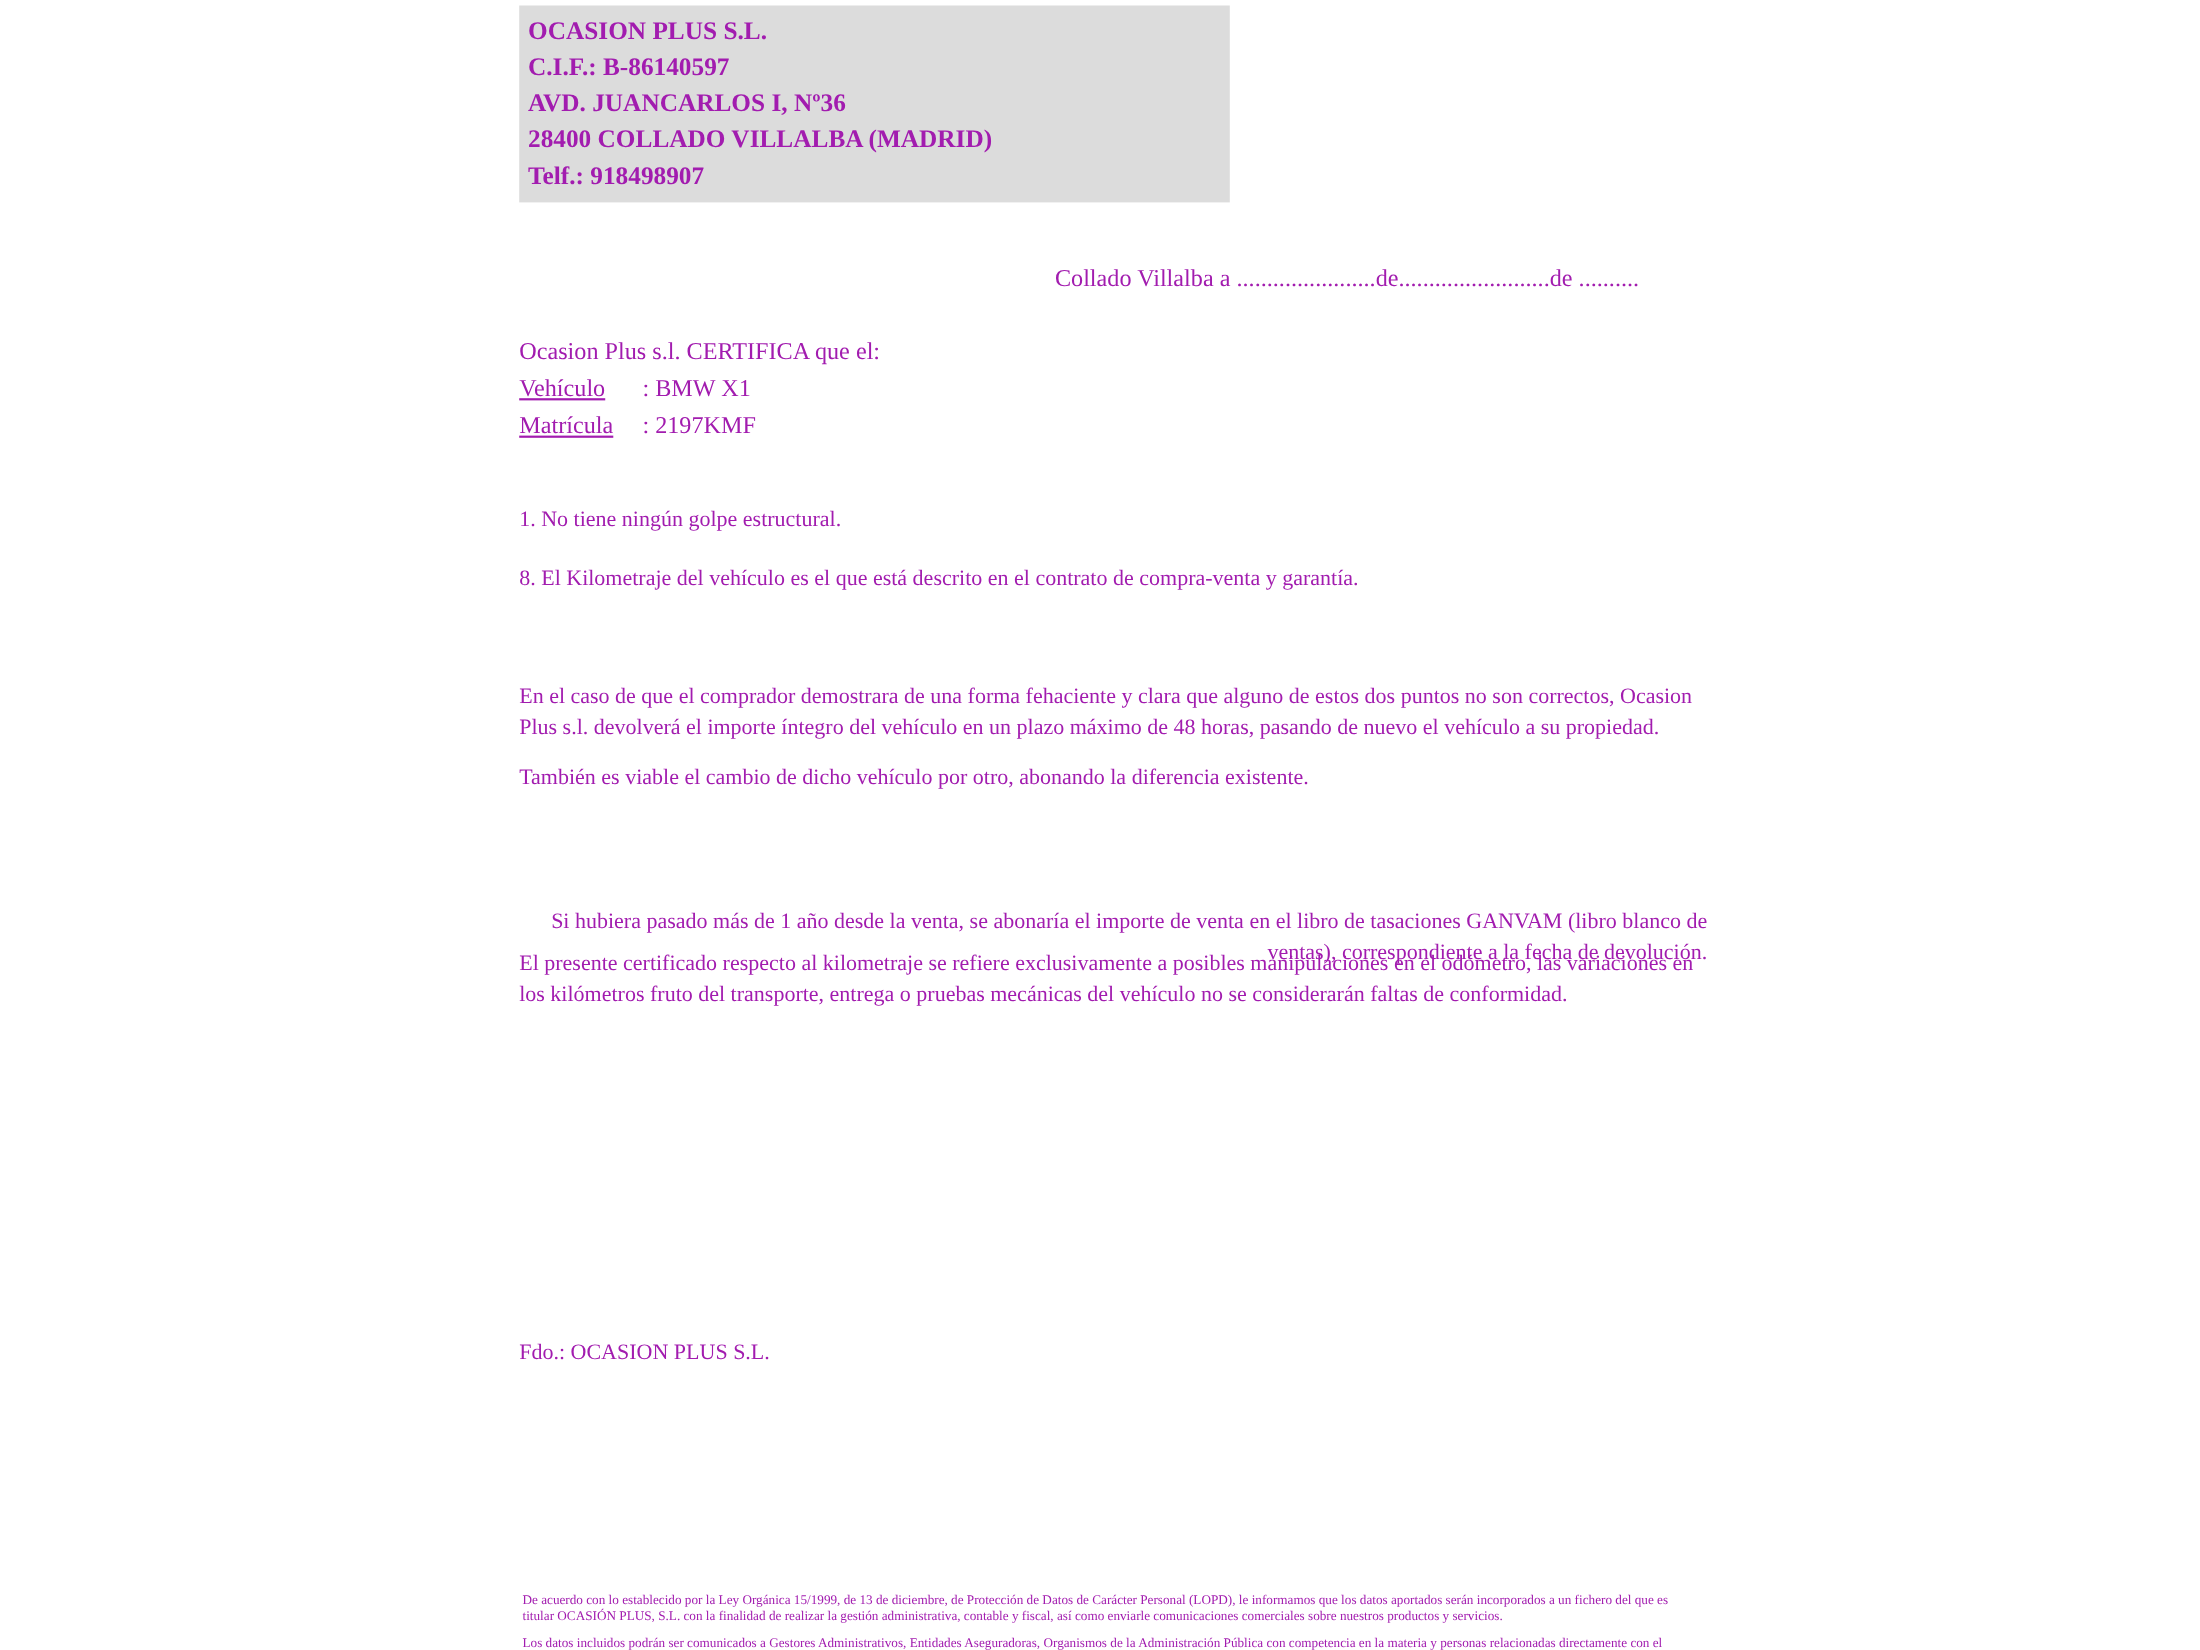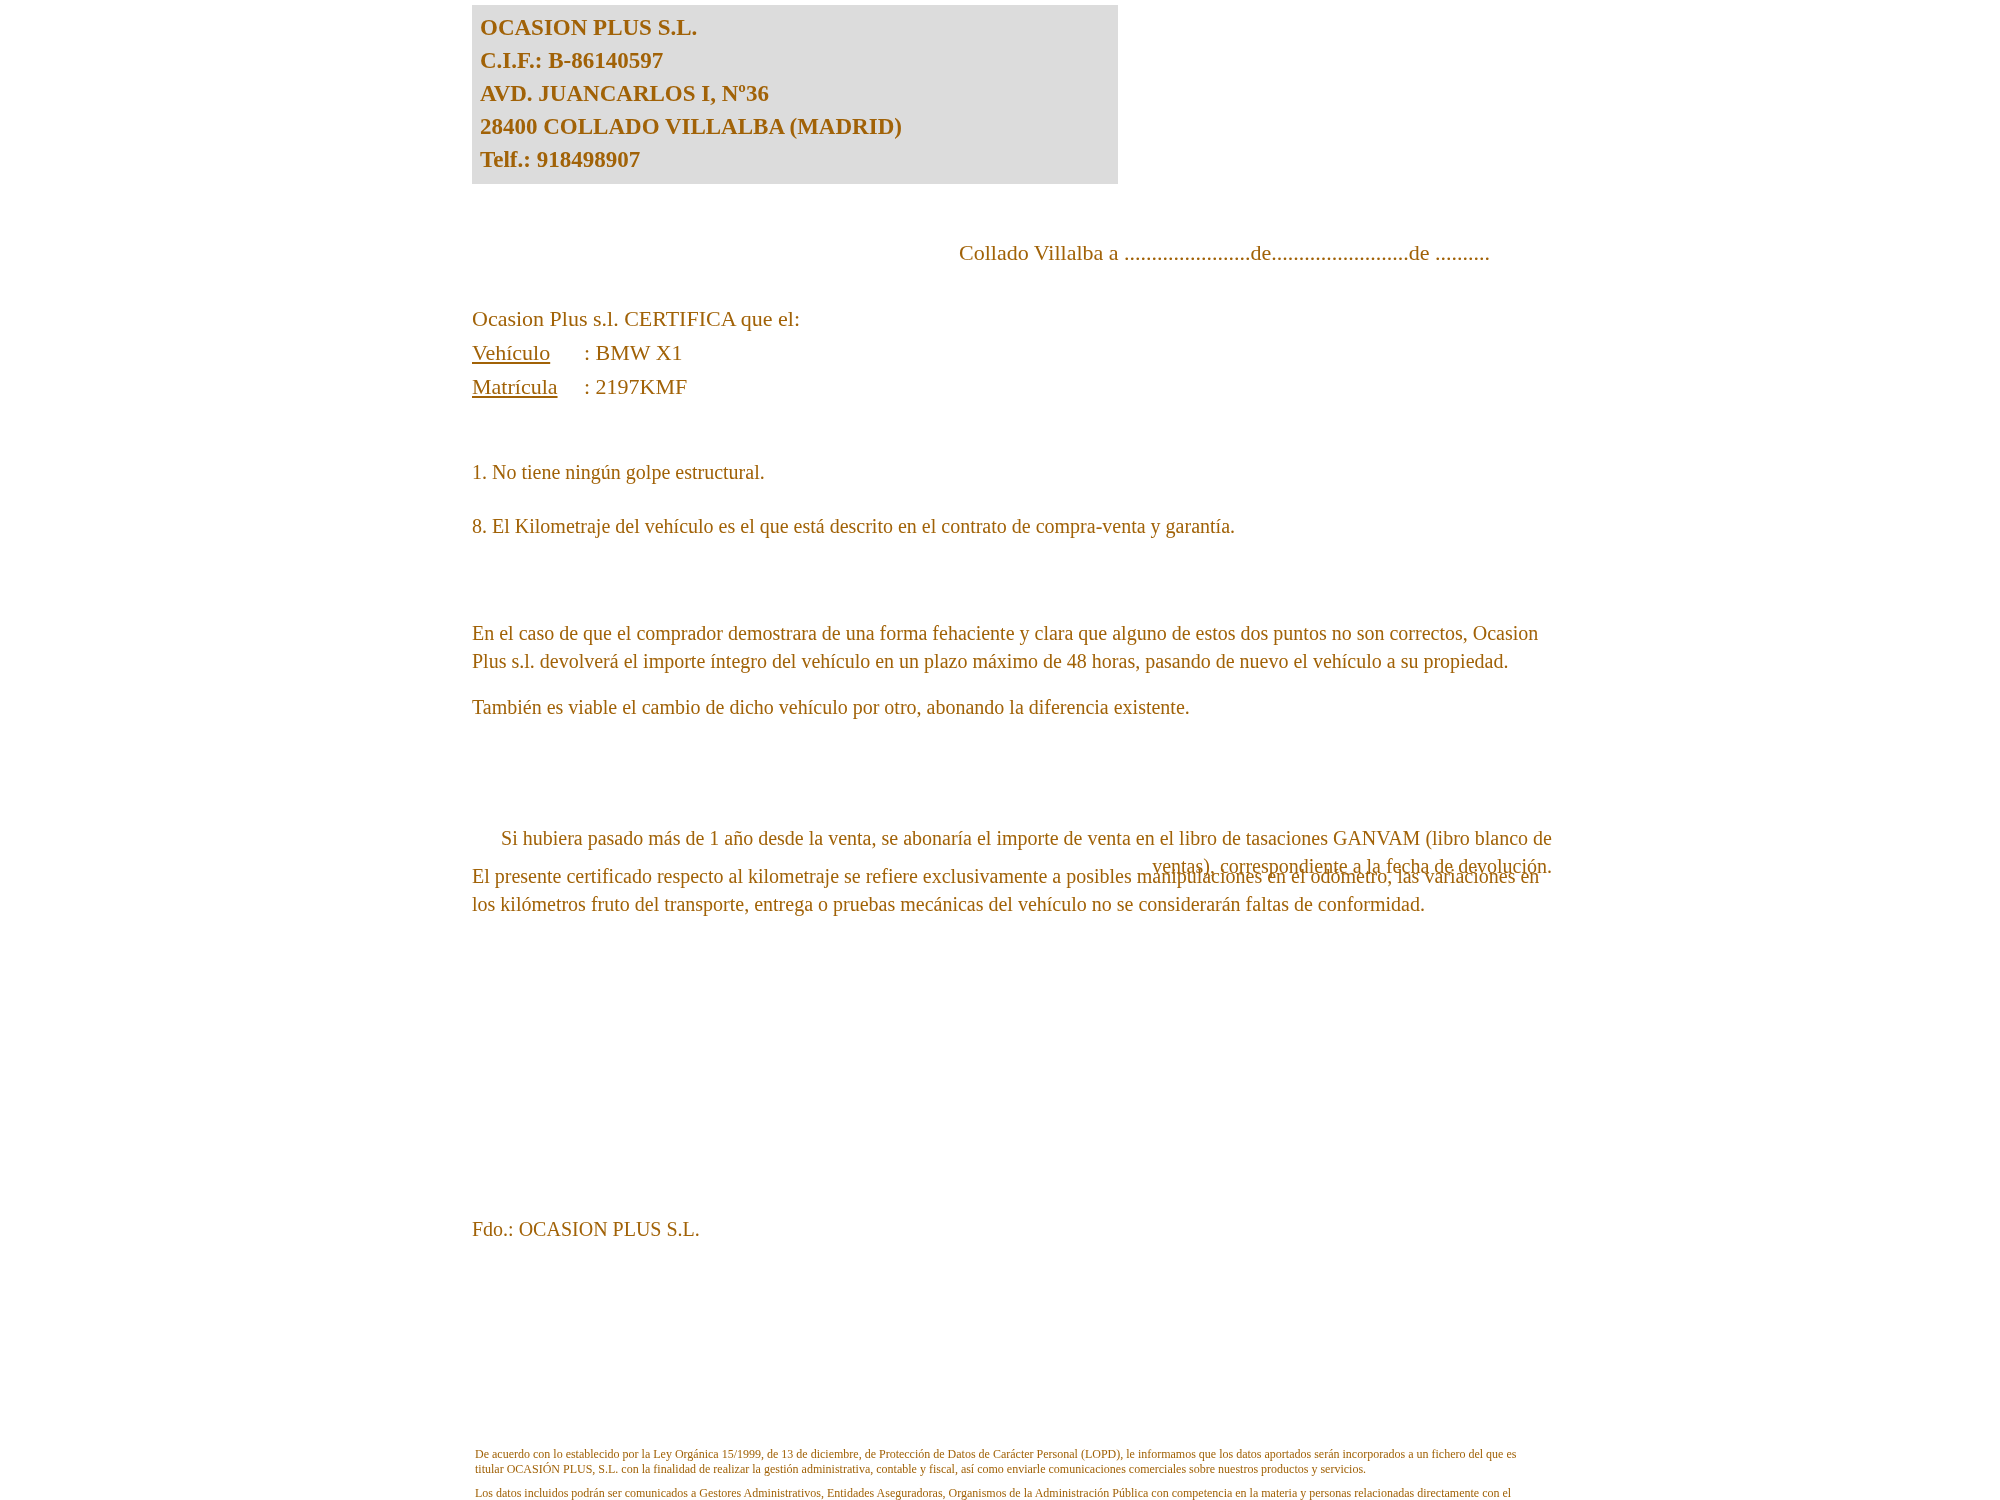--- a/index.html
+++ b/index.html
@@ -6,21 +6,21 @@
     margin: 0;
     padding: 0;
     background: #ffffff;
   }
   .page {
     position: relative;
     width: 2000px;
     height: 1500px;
     background: #ffffff;
     font-family: "Liberation Serif", "DejaVu Serif", serif;
-    color: #a16207;
+    color: #a21caf;
     overflow: hidden;
   }
   .header-box {
     position: absolute;
     left: 472px;
     top: 5px;
     width: 630px;
     background: #dcdcdc;
     padding: 6px 8px 8px 8px;
   }

